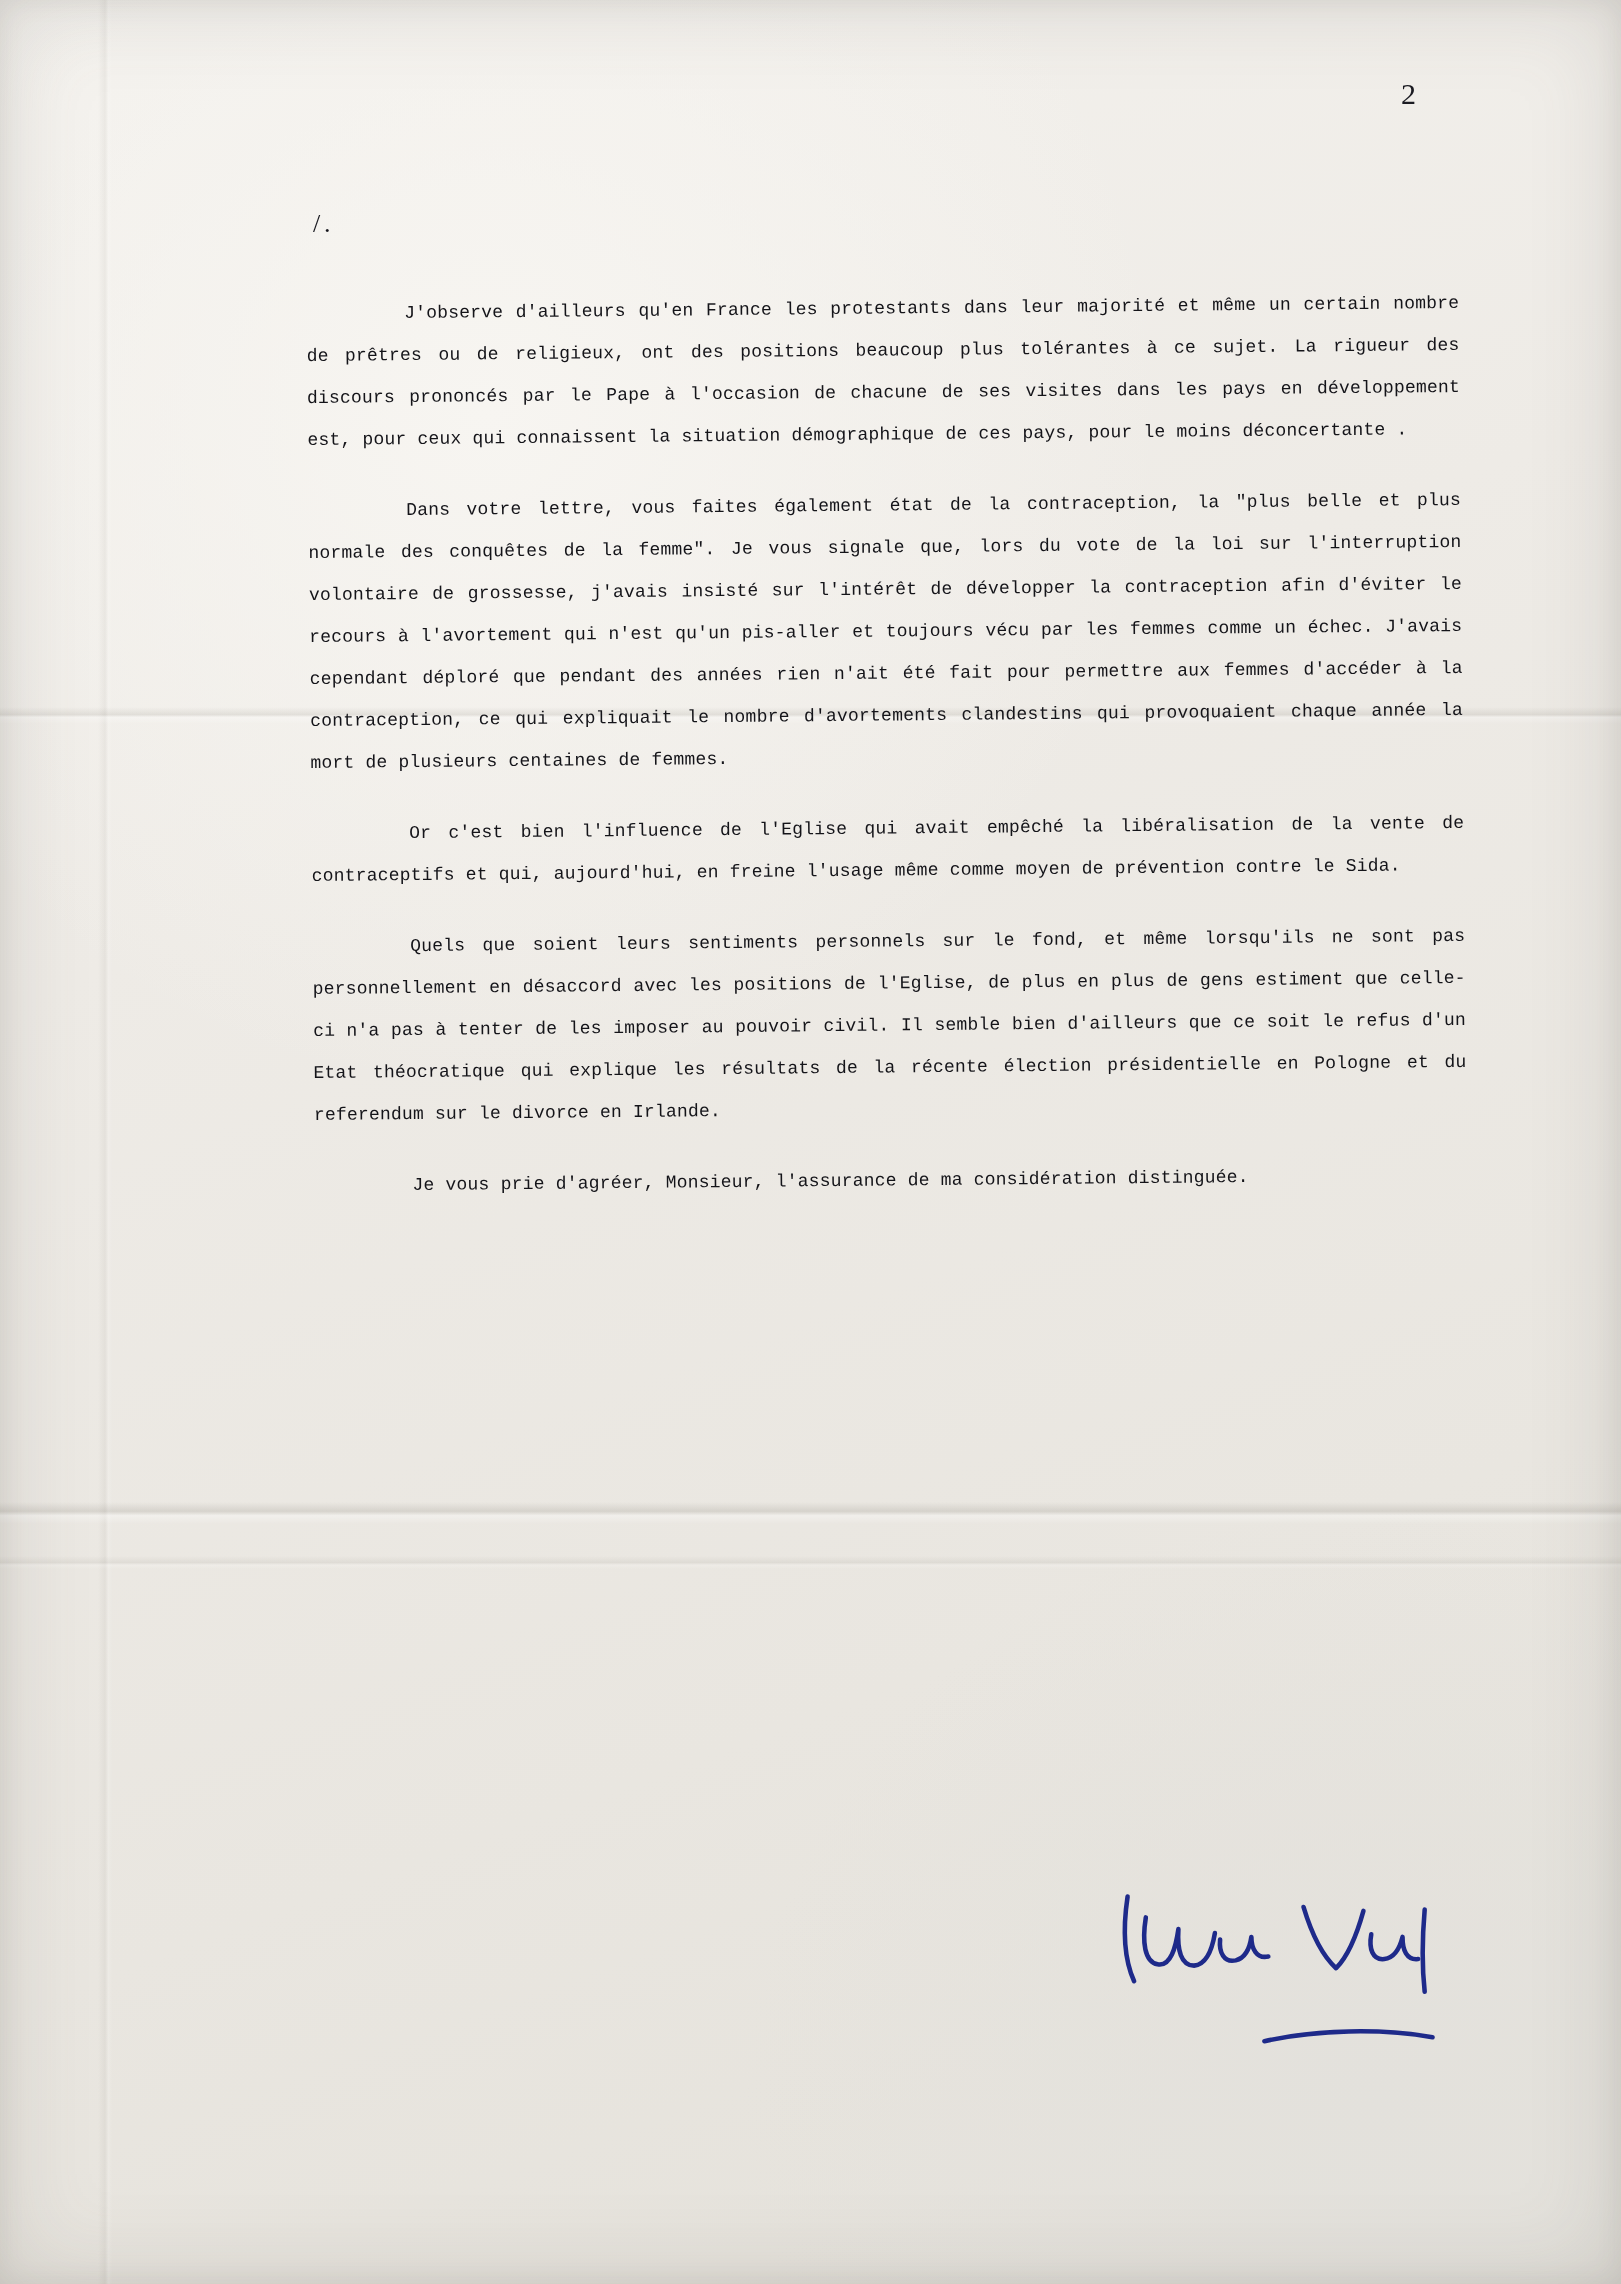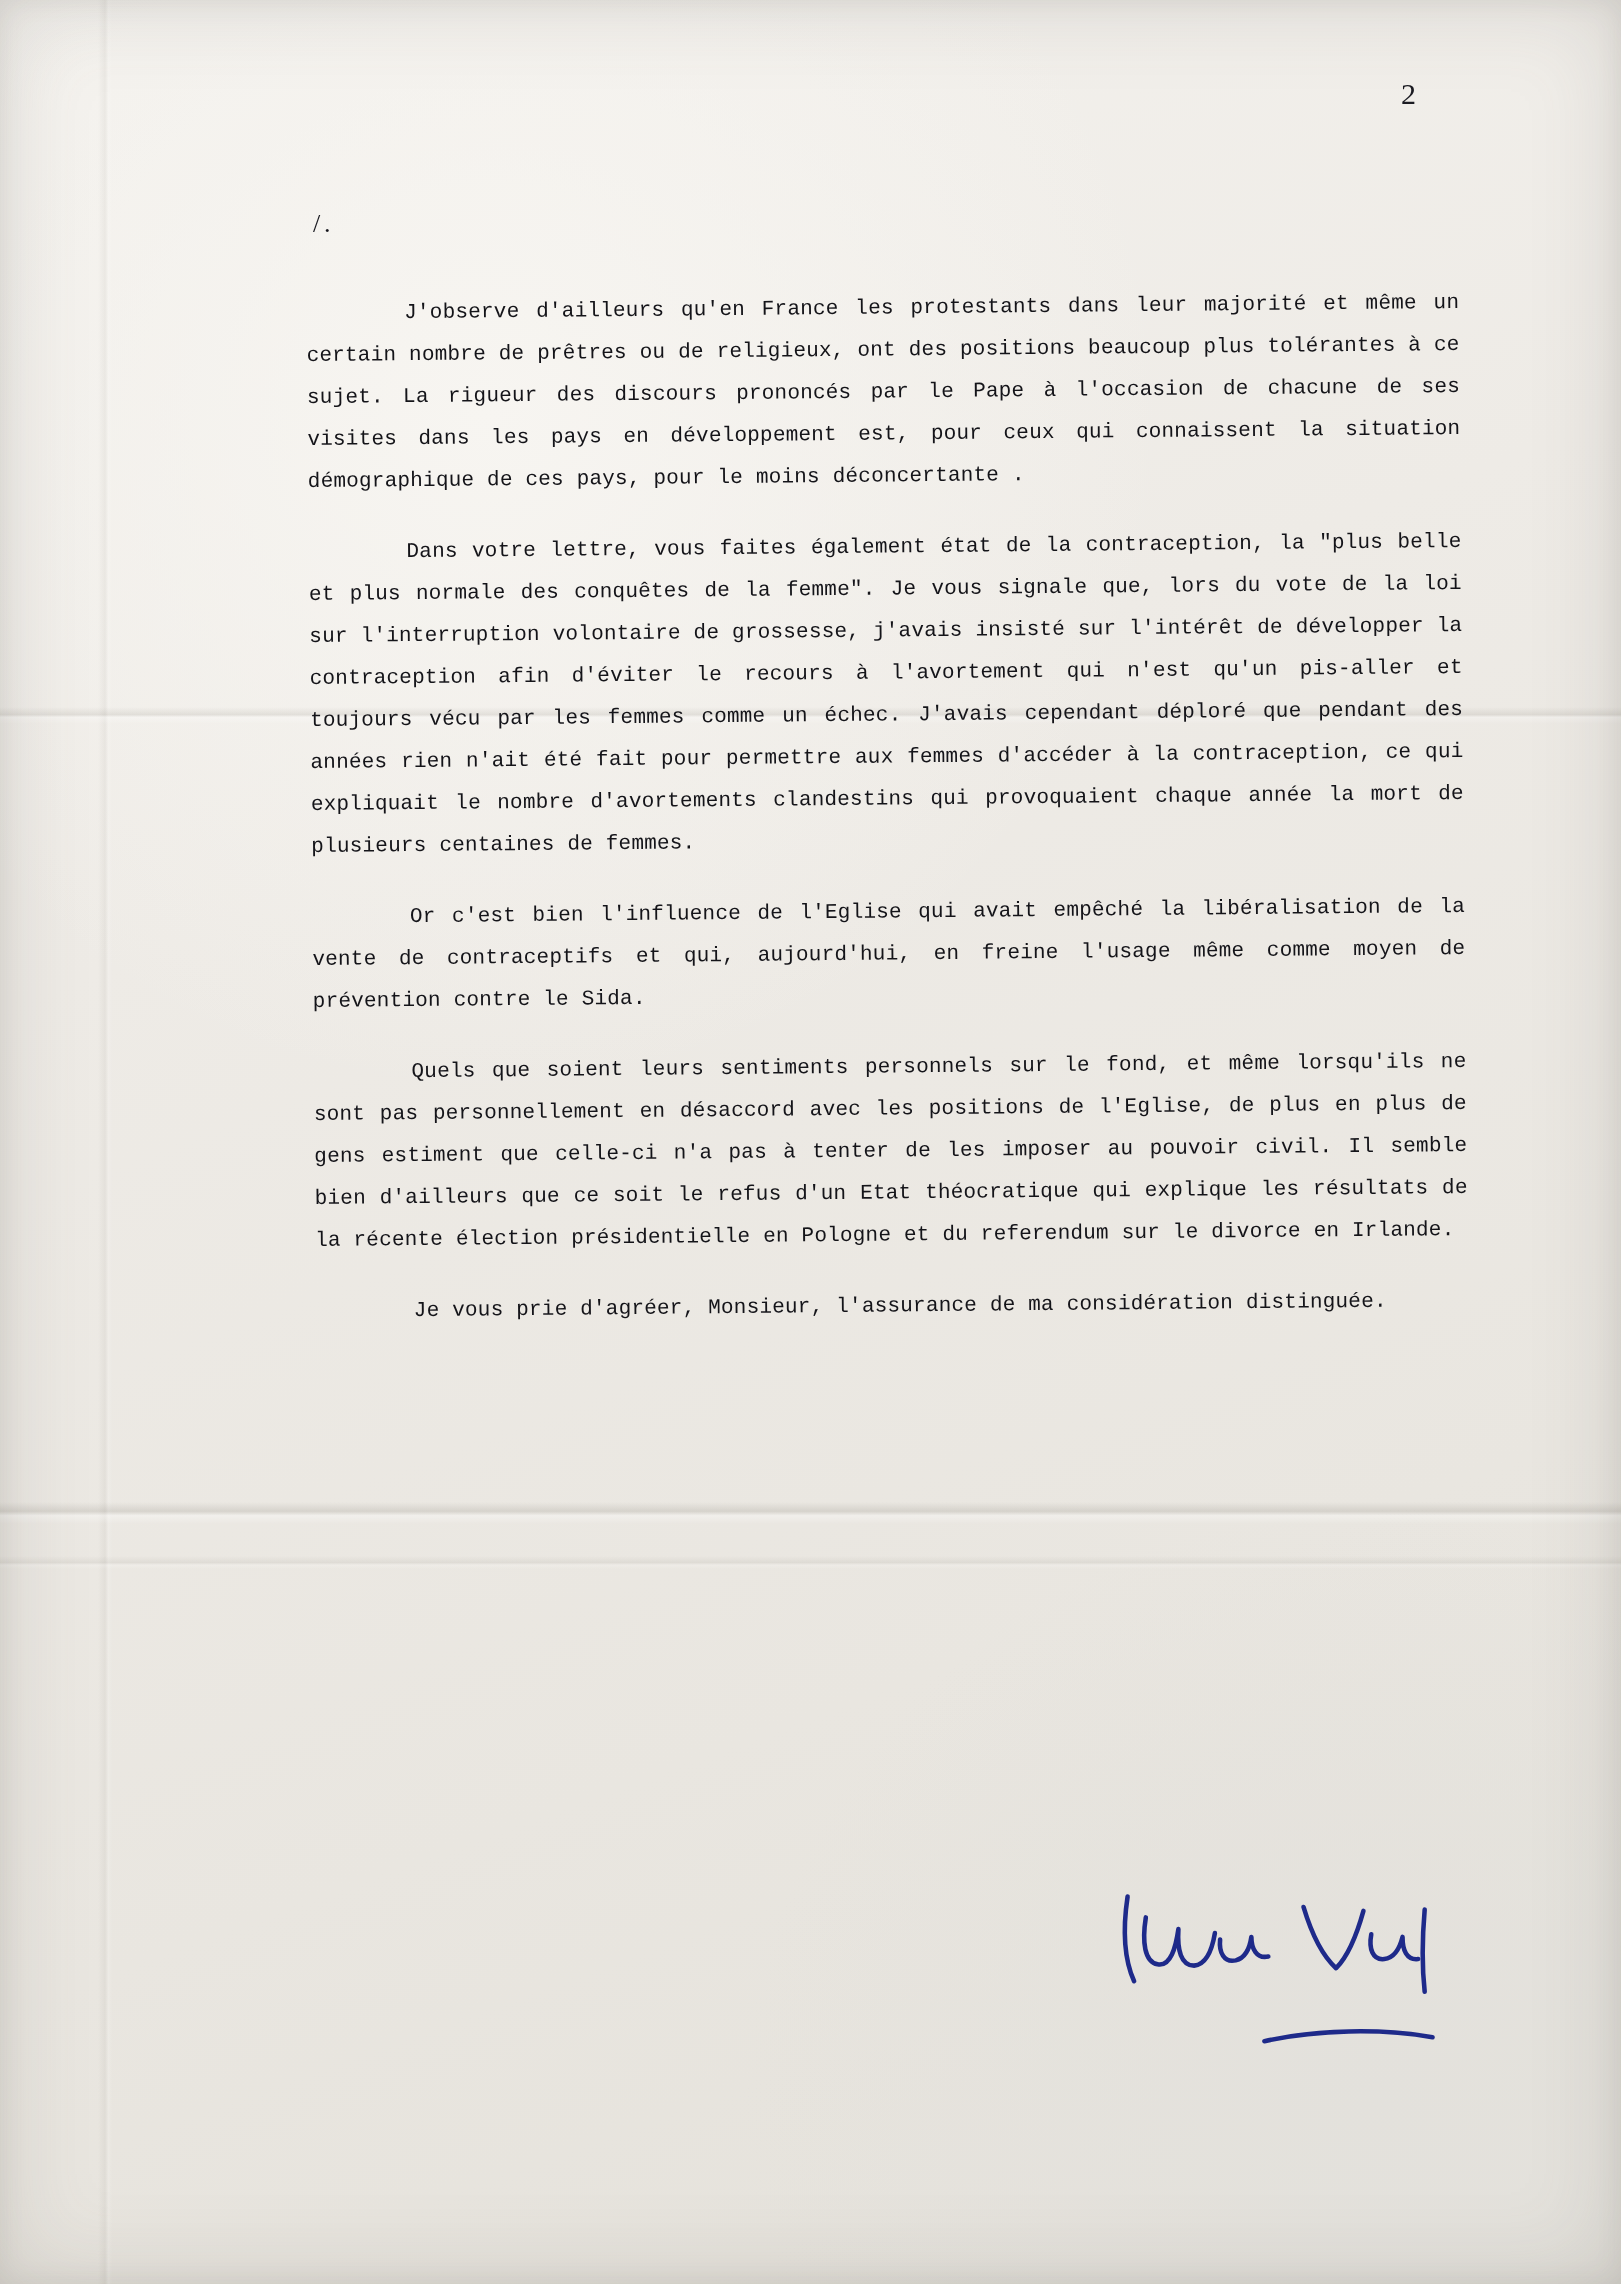--- a/index.html
+++ b/index.html
@@ -69,21 +69,21 @@
     letter-spacing: 3.9px;
     font-family: "Liberation Serif", serif;
   }
 
   .body-text {
     position: absolute;
     top: 293px;
     left: 306px;
     width: 1153px;
     font-family: "Liberation Mono", monospace;
-    font-size: 21px;
+    font-size: 18px;
     line-height: 42px;
     color: #141419;
     text-align: justify;
     letter-spacing: 0.2px;
   }
   .para {
     margin: 0 0 29px 0;
     text-indent: 98px;
     text-align: justify;
     text-justify: inter-word;

